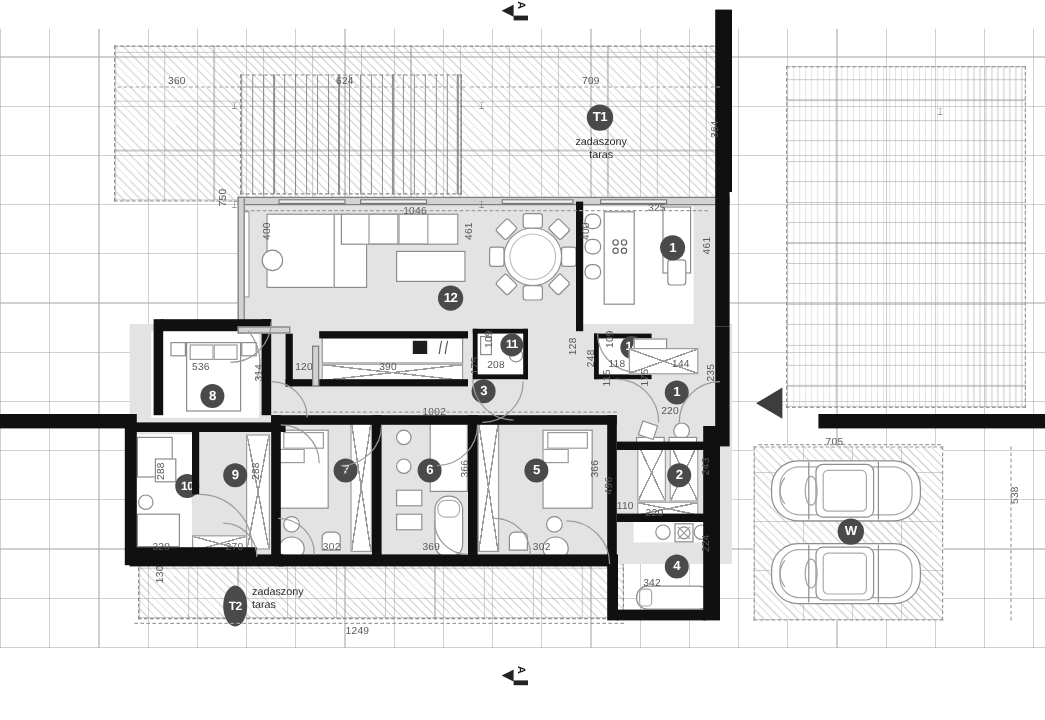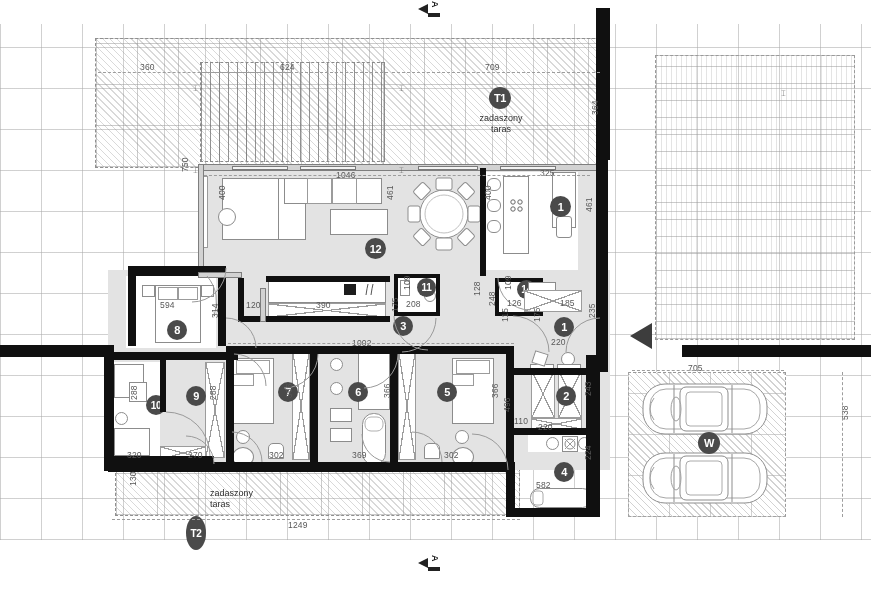--- a/index.html
+++ b/index.html
@@ -88,21 +88,21 @@
 
   <div class="abs badge" style="left:489px;top:87px;width:22px;height:22px;">
     <span>T1</span>
   </div>
   <div class="abs lbl" style="left:455px;top:113px;width:92px;">
     <div>zadaszony</div>
     <div>taras</div>
   </div>
 
   <div class="abs terrace-grid" style="left:115px;top:468px;width:405px;height:48px;border:1px dashed #8f8f8f;box-sizing:border-box;"></div>
-  <div class="abs badge" style="left:186px;top:516px;width:20px;height:34px;">
+  <div class="abs badge" style="left:186px;top:488px;width:20px;height:34px;">
     <span class="badge sm" style="background:none;">T2</span>
   </div>
   <div class="abs lbl" style="left:210px;top:488px;width:70px;text-align:left;">
     <div>zadaszony</div>
     <div>taras</div>
   </div>
 
   <div class="abs terrace" style="left:628px;top:372px;width:158px;height:145px;border:1px dashed #9a9a9a;box-sizing:border-box;"></div>
   <div class="abs sitegrid" style="left:628px;top:372px;width:158px;height:145px;"></div>
 
@@ -415,44 +415,44 @@
 
   <div class="abs dim v" style="left:402px;top:290px;">109</div>
   <div class="abs dim" style="left:406px;top:299px;">208</div>
 
   <div class="abs dim v" style="left:472px;top:296px;">128</div>
   <div class="abs dim v" style="left:487px;top:306px;">248</div>
   <div class="abs dim v" style="left:500px;top:322px;">115</div>
   <div class="abs dim v" style="left:532px;top:322px;">175</div>
 
   <div class="abs dim v" style="left:503px;top:290px;">109</div>
-  <div class="abs dim" style="left:507px;top:298px;">126</div>
-  <div class="abs dim" style="left:560px;top:298px;">185</div>
+  <div class="abs dim" style="left:507px;top:298px;">118</div>
+  <div class="abs dim" style="left:560px;top:298px;">144</div>
   <div class="abs dim" style="left:551px;top:337px;">220</div>
   <div class="abs dim v" style="left:587px;top:318px;">235</div>
 
-  <div class="abs dim" style="left:160px;top:300px;">594</div>
+  <div class="abs dim" style="left:160px;top:300px;">536</div>
   <div class="abs dim v" style="left:210px;top:318px;">314</div>
   <div class="abs dim v" style="left:129px;top:400px;">288</div>
   <div class="abs dim" style="left:127px;top:450px;">320</div>
   <div class="abs dim" style="left:188px;top:450px;">270</div>
   <div class="abs dim v" style="left:208px;top:400px;">288</div>
 
   <div class="abs dim" style="left:269px;top:450px;">302</div>
   <div class="abs dim v" style="left:284px;top:398px;">366</div>
   <div class="abs dim" style="left:352px;top:450px;">369</div>
   <div class="abs dim v" style="left:382px;top:398px;">366</div>
   <div class="abs dim" style="left:444px;top:450px;">302</div>
   <div class="abs dim v" style="left:490px;top:398px;">366</div>
   <div class="abs dim v" style="left:502px;top:412px;">496</div>
   <div class="abs dim" style="left:514px;top:416px;">110</div>
 
   <div class="abs dim" style="left:538px;top:422px;">220</div>
   <div class="abs dim v" style="left:583px;top:396px;">243</div>
-  <div class="abs dim" style="left:536px;top:480px;">582</div>
+  <div class="abs dim" style="left:536px;top:480px;">342</div>
   <div class="abs dim v" style="left:583px;top:460px;">224</div>
 
   <div class="abs dim" style="left:688px;top:363px;">705</div>
   <div class="abs dim v" style="left:840px;top:420px;">538</div>
 
   <div class="abs dim v" style="left:128px;top:486px;">130</div>
   <div class="abs dim" style="left:288px;top:520px;">1249</div>
 
   <div class="abs dashline" style="left:112px;top:519px;width:408px;"></div>
   <div class="abs dashline" style="left:204px;top:175px;width:386px;"></div>

